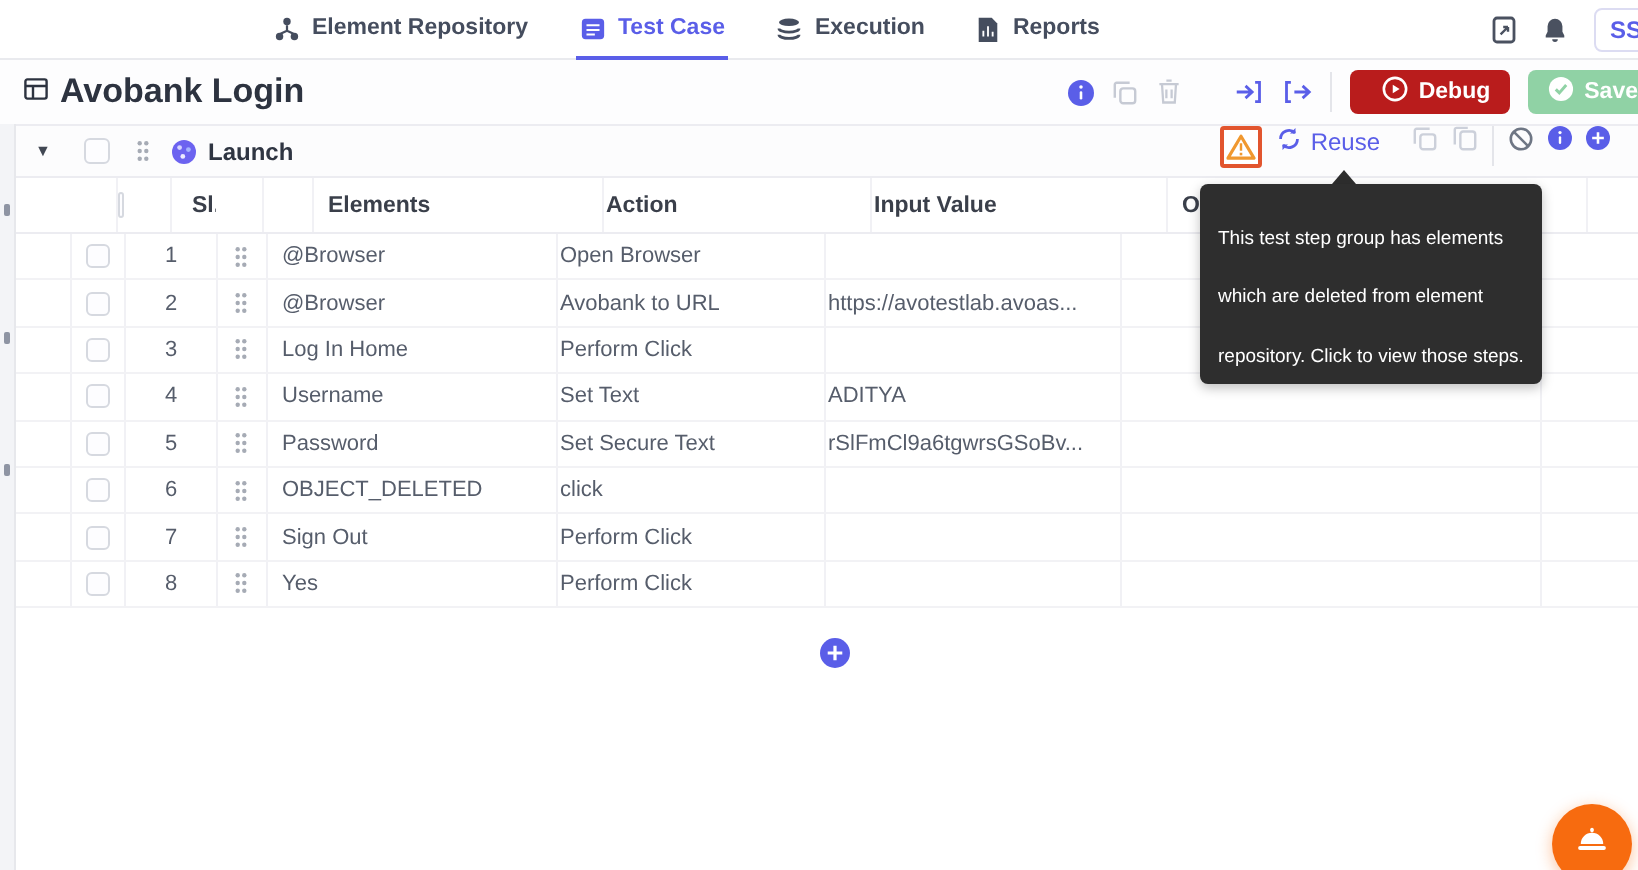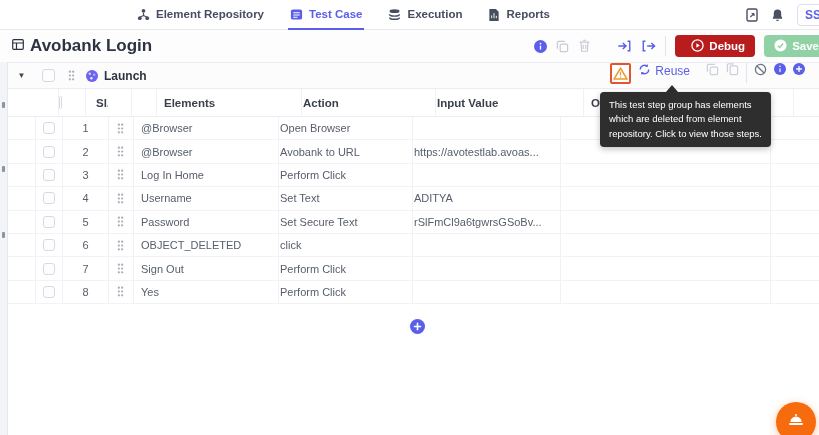--- a/index.html
+++ b/index.html
@@ -48,21 +48,21 @@
   .thead .cell { font-size:11.5px; font-weight:700; color:#3a3f4a;margin-left:23px; }
   .cell { height:100%; display:flex; align-items:center; overflow:hidden; white-space:nowrap; }
   .cell.bordered { border-left:1px solid #f1f1f5; }
   .cell.center { justify-content:center; }
   .trow { height:23.4px; border-bottom:1px solid #f2f2f5; background:#fff; }
   .trow .cell { font-size:11px; color:#565d6b; }
   .pad7 { padding-left:7px; } .pad5 { padding-left:1px; } .pad10 { padding-left:10px; }
   .trow .checkbox { width:12px; height:12px; }
   
   .tooltip { position:absolute; left:600px; top:92px; background:#2e2e2e; color:#fff; border-radius:4px; padding:6px 9px; z-index:50; font-size:9.5px; line-height:1.5; box-shadow:0 2px 6px rgba(0,0,0,.25); }
-  .tooltip div { white-space:nowrap; }
+  .tooltip div { white-space:nowrap;margin-top:15px; }
   .tooltip-arrow { position:absolute; left:666px; top:85px; width:0; height:0; border-left:6px solid transparent; border-right:6px solid transparent; border-bottom:7px solid #2e2e2e; z-index:50; }
   
   .add-step { position:absolute; left:410px; top:319px; width:15px; height:15px; cursor:pointer; }
   .fab { position:absolute; left:776px; top:402px; width:40px; height:40px; border-radius:50%; background:#f76b0f; display:flex; align-items:center; justify-content:center; cursor:pointer; box-shadow:0 2px 8px rgba(247,107,15,.4); }
 </style>
 </head>
 <body>
 
 <div class="app">
 

